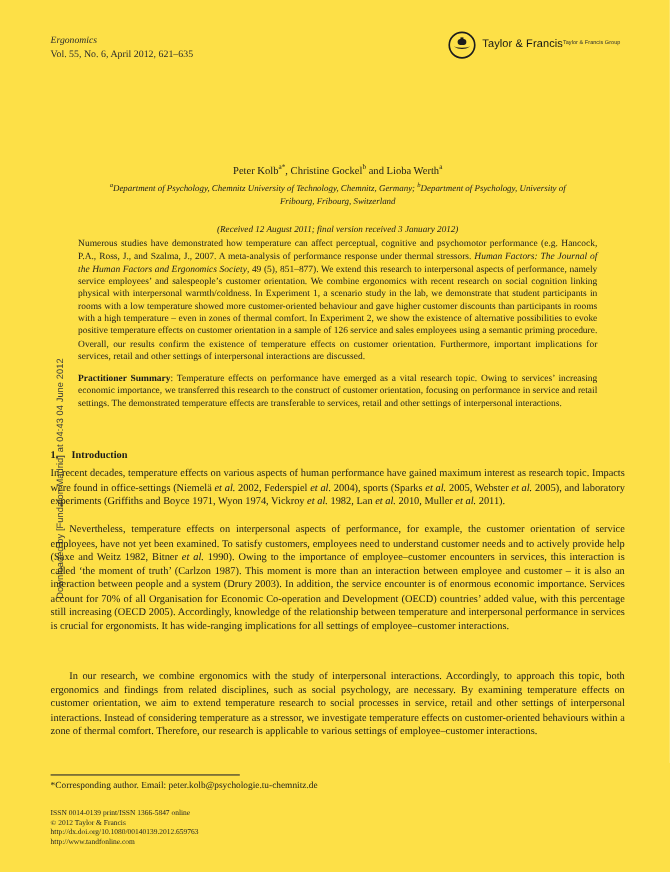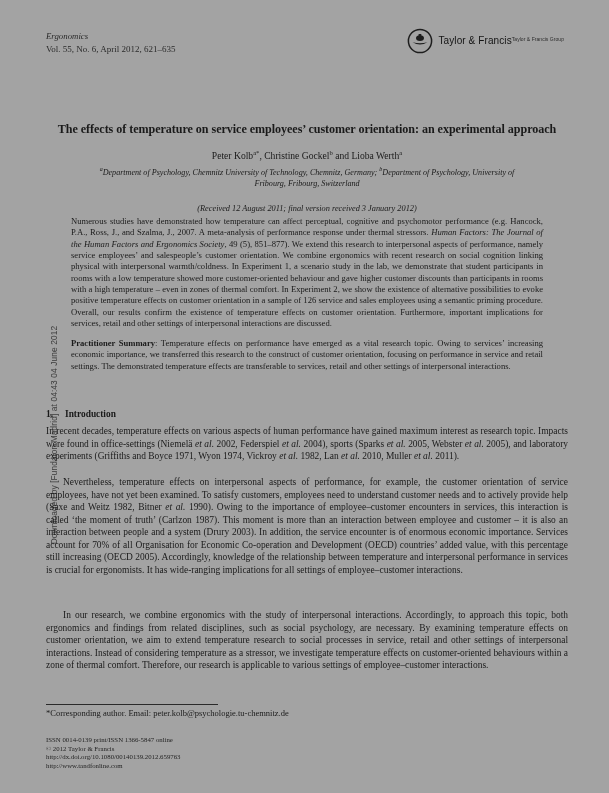--- a/index.html
+++ b/index.html
@@ -8,21 +8,21 @@
     background: #ffffff;
   }
   body {
     font-family: "Liberation Serif", "DejaVu Serif", serif;
     color: #1a1a1a;
   }
   .page {
     position: relative;
     width: 609px;
     height: 793px;
-    background: #a3a3a3;
+    background: #fde047;
     overflow: hidden;
     box-sizing: border-box;
   }
 
   
   .download-strip {
     position: absolute;
     left: 0px;
     top: 0px;
     width: 30px;
@@ -260,21 +260,20 @@
           <ellipse cx="13" cy="10.1" rx="4.0" ry="2.9" fill="#1d1d1d"></ellipse>
           <rect x="11.6" y="6.0" width="2.7" height="3.0" fill="#1d1d1d"></rect>
         </svg>
       </span>
       <span class="words">
         <span class="tf-name">Taylor &amp; Francis</span>
         <span class="tf-group">Taylor &amp; Francis Group</span>
       </span>
     </div>
 
-    <div class="title">The effects of temperature on service employees’ customer orientation: an experimental approach</div>
 
     <div class="authors">
       <span>Peter Kolb</span><sup>a</sup><sup>*</sup><span>, Christine Gockel</span><sup>b</sup><span> and Lioba Werth</span><sup>a</sup>
     </div>
 
     <div class="affil">
       <sup>a</sup><span>Department of Psychology, Chemnitz University of Technology, Chemnitz, Germany; </span><sup>b</sup><span>Department of Psychology, University of Fribourg, Fribourg, Switzerland</span>
     </div>
 
     <div class="received">(Received 12 August 2011; final version received 3 January 2012)</div>

